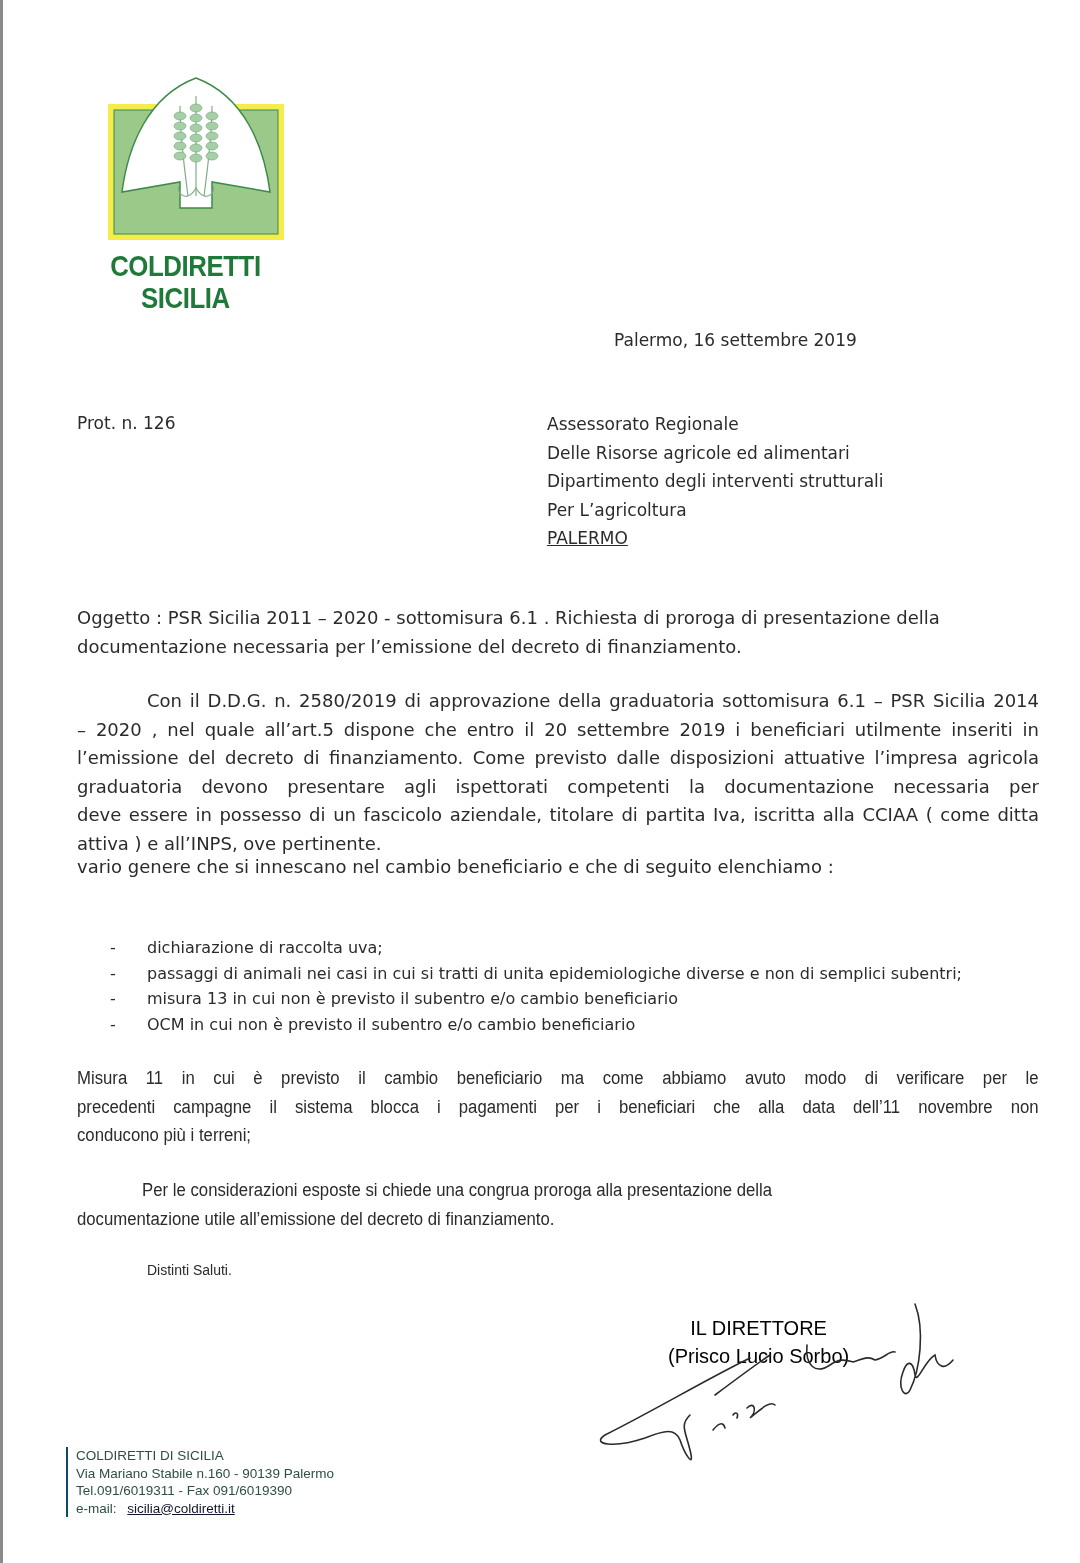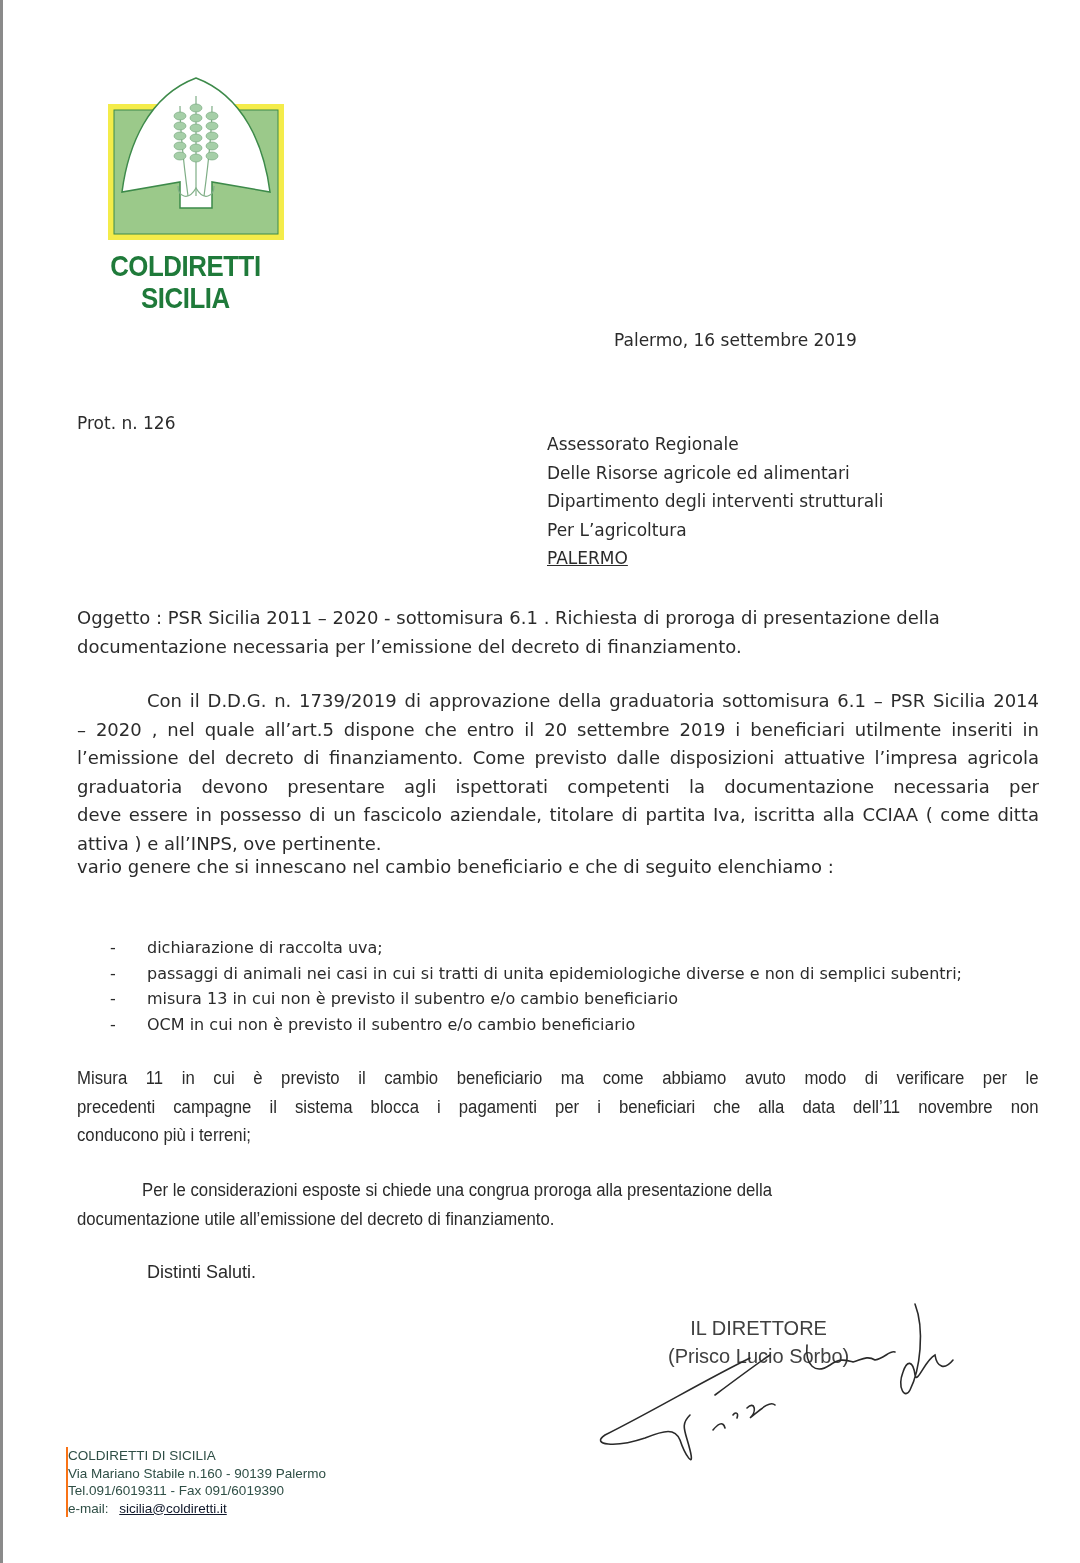--- a/index.html
+++ b/index.html
@@ -9,41 +9,41 @@
     }
     .left-edge { position: absolute; left: 0; top: 0; width: 3px; height: 1563px; background: #8a8a8a; }
     .logo { position: absolute; left: 108px; top: 76px; width: 176px; height: 164px; }
     .brand { position: absolute; left: 108px; top: 250px; width: 180px; text-align: center;
       font-family: "Liberation Sans", sans-serif; font-weight: bold; color: #1f7a3a;
       font-size: 30px; line-height: 32px; letter-spacing: -0.5px; transform: scaleX(0.86); transform-origin: left top; }
     .brand div { white-space: nowrap; }
     .t { position: absolute; font-size: 17px; line-height: 28px; white-space: nowrap; color: #2b2b2b; }
     .date { left: 614px; top: 326px; }
     .prot { left: 77px; top: 386px; margin-top: 23px; }
-    .addr { left: 547px; top: 410px; margin-top: 20px; }
+    .addr { left: 547px; top: 410px; }
     .addr div { line-height: 28.5px; }
     .underline { text-decoration: underline; }
     .para { position: absolute; left: 77px; width: 962px; font-size: 18px; line-height: 28.6px; color: #2b2b2b; text-align: justify; }
     .para .line { display: block; white-space: nowrap; }
     .justified .line { text-align: justify; text-align-last: justify; white-space: normal; }
     .justified .line.last { text-align-last: left; }
     .indent { padding-left: 70px; }
     .subject { top: 604px; }
     .p1 { top: 687px; }
     .p2 { top: 853px; }
     .list { position: absolute; left: 110px; top: 935px; font-size: 16px; line-height: 25.5px; color: #2b2b2b; }
     .list .item { white-space: nowrap; }
     .list .dash { display: inline-block; width: 37px; }
     .p3 { top: 1064px; font-family: "Liberation Sans", sans-serif; transform: scaleX(0.93); transform-origin: left top; width: 1034px; }
     .p4 { top: 1176px; font-family: "Liberation Sans", sans-serif; transform: scaleX(0.93); transform-origin: left top; }
-    .saluti { position: absolute; left: 147px; top: 1262px; font-size: 18px; font-family: "Liberation Sans", sans-serif; }
+    .saluti { position: absolute; left: 147px; top: 1262px; font-size: 14px; font-family: "Liberation Sans", sans-serif; }
     .signer { position: absolute; left: 668px; top: 1314px; text-align: center; font-family: "Liberation Sans", sans-serif;
-      font-size: 20px; line-height: 28px; color: #404040; }
+      font-size: 20px; line-height: 28px; color: #000000; }
     .signature { position: absolute; left: 585px; top: 1300px; width: 380px; height: 170px; }
-    .footer { position: absolute; left: 66px; top: 1447px; border-left: 2px solid #f97316; padding-left: 0;
+    .footer { position: absolute; left: 66px; top: 1447px; border-left: 2px solid #0c4a6e; padding-left: 8px;
       font-family: "Liberation Sans", sans-serif; font-size: 13.5px; line-height: 17.5px; color: #2f4f46; }
     .footer a { color: #0f172a; text-decoration: underline; margin-left: 7px; }
   </style>
 </head>
 <body>
 
 <div class="left-edge"></div>
 
 <svg class="logo" viewBox="0 0 176 164">
   <rect x="0" y="28" width="176" height="136" fill="#f4ec4a"></rect>
@@ -89,21 +89,21 @@
   <div>Per L’agricoltura</div>
   <div class="underline">PALERMO</div>
 </div>
 
 <div class="para subject">
   <span class="line">Oggetto : PSR Sicilia 2011 – 2020 - sottomisura 6.1 . Richiesta di proroga di presentazione della</span>
   <span class="line">documentazione necessaria per l’emissione del decreto di finanziamento.</span>
 </div>
 
 <div class="para p1 justified">
-  <span class="line indent">Con il D.D.G. n. 1739/2019 di approvazione della graduatoria sottomisura 6.1 – PSR Sicilia 2014</span>
+  <span class="line indent">Con il D.D.G. n. 2580/2019 di approvazione della graduatoria sottomisura 6.1 – PSR Sicilia 2014</span>
   <span class="line">– 2020 , nel quale all’art.5 dispone che entro il 20 settembre 2019 i beneficiari utilmente inseriti in</span>
   <span class="line">l’emissione del decreto di finanziamento. Come previsto dalle disposizioni attuative l’impresa agricola</span>
   <span class="line">graduatoria devono presentare agli ispettorati competenti la documentazione necessaria per</span>
   <span class="line">deve essere in possesso di un fascicolo aziendale, titolare di partita Iva, iscritta alla CCIAA ( come ditta</span>
   <span class="line last">attiva ) e all’INPS, ove pertinente.</span>
 </div>
 
 <div class="para p2">
   <span class="line">vario genere che si innescano nel cambio beneficiario e che di seguito elenchiamo :</span>
 </div>

